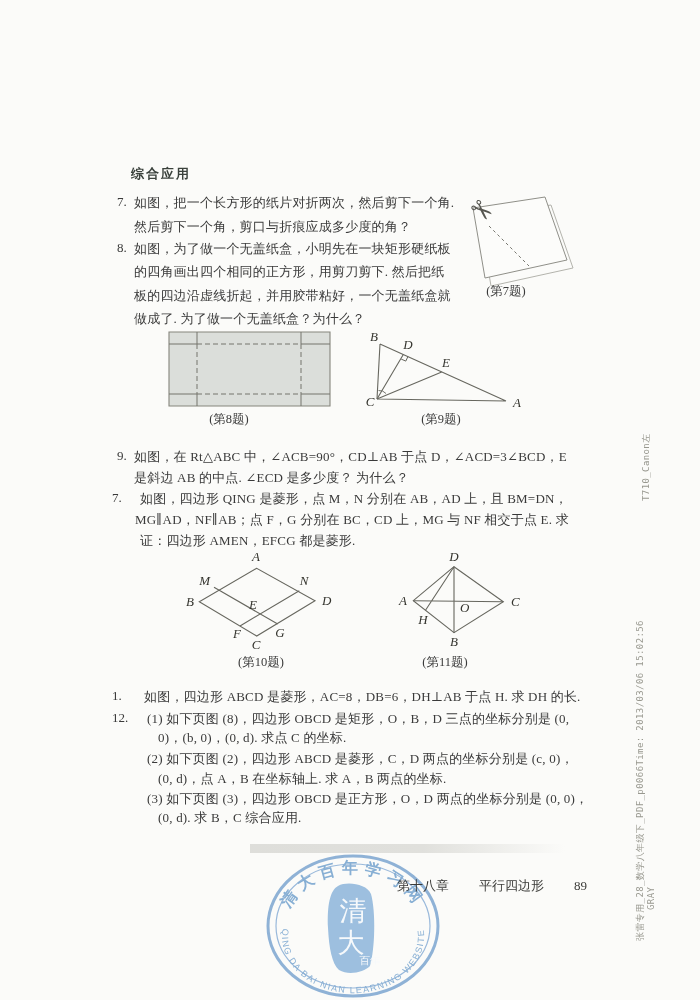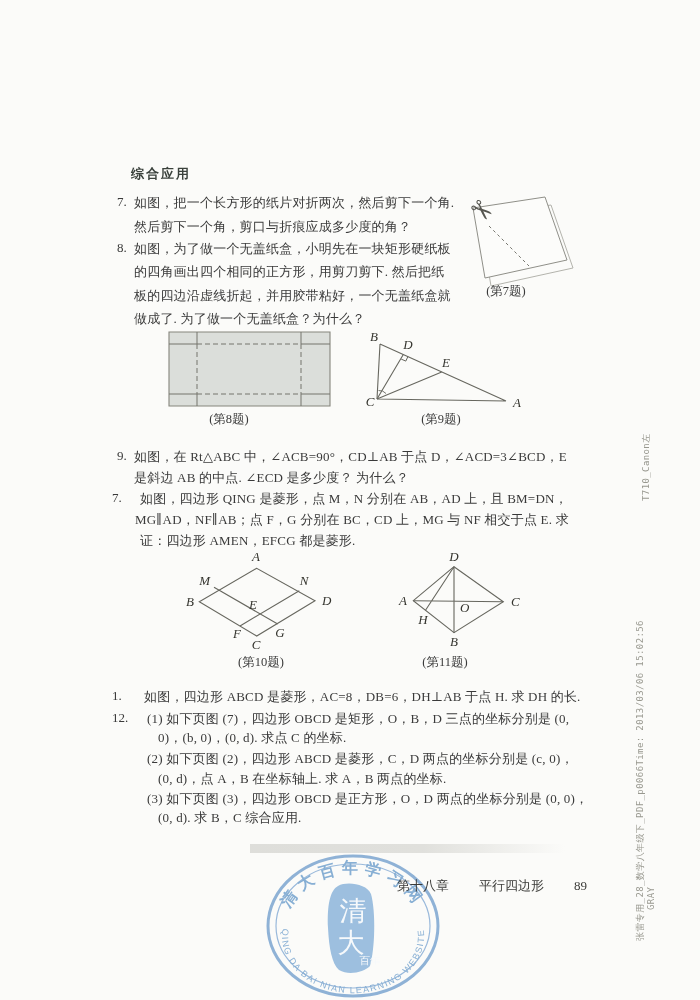--- a/index.html
+++ b/index.html
@@ -113,21 +113,21 @@
   <text class="lbl" x="67" y="64">O</text>
   <text class="lbl" x="30" y="76" text-anchor="middle">H</text>
   <text class="lbl" x="61" y="98" text-anchor="middle">B</text>
 </svg>
 <div class="cap" style="left:397px;top:654px">(第11题)</div>
 
 <div class="num" style="left:112px;top:688px">1.</div>
 <div class="line" style="left:144px;top:688px">如图，四边形 ABCD 是菱形，AC=8，DB=6，DH⊥AB 于点 H. 求 DH 的长.</div>
 
 <div class="num" style="left:112px;top:710px">12.</div>
-<div class="line" style="left:147px;top:710px">(1) 如下页图 (7)，四边形 OBCD 是矩形，O，B，D 三点的坐标分别是 (0,</div>
+<div class="line" style="left:147px;top:710px">(1) 如下页图 (8)，四边形 OBCD 是矩形，O，B，D 三点的坐标分别是 (0,</div>
 <div class="line" style="left:158px;top:729px">0)，(b, 0)，(0, d). 求点 C 的坐标.</div>
 <div class="line" style="left:147px;top:750px">(2) 如下页图 (2)，四边形 ABCD 是菱形，C，D 两点的坐标分别是 (c, 0)，</div>
 <div class="line" style="left:158px;top:770px">(0, d)，点 A，B 在坐标轴上. 求 A，B 两点的坐标.</div>
 <div class="line" style="left:147px;top:790px">(3) 如下页图 (3)，四边形 OBCD 是正方形，O，D 两点的坐标分别是 (0, 0)，</div>
 <div class="line" style="left:158px;top:809px">(0, d). 求 B，C 综合应用.</div>
 
 <div class="band"></div>
 
 <svg class="fig wm" style="left:252px;top:840px;opacity:.9" width="204" height="160" viewBox="0 0 204 160">
   <ellipse cx="101" cy="86" rx="85" ry="70" style="fill:none;stroke:#84abd3;stroke-width:3;"></ellipse>

